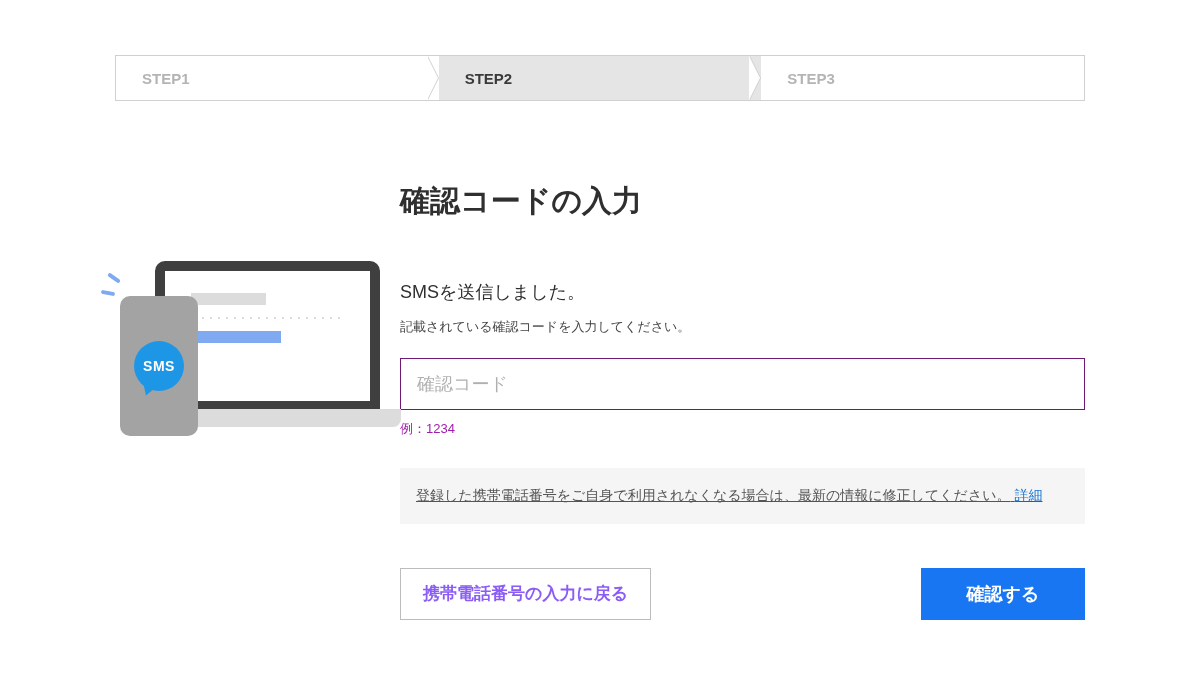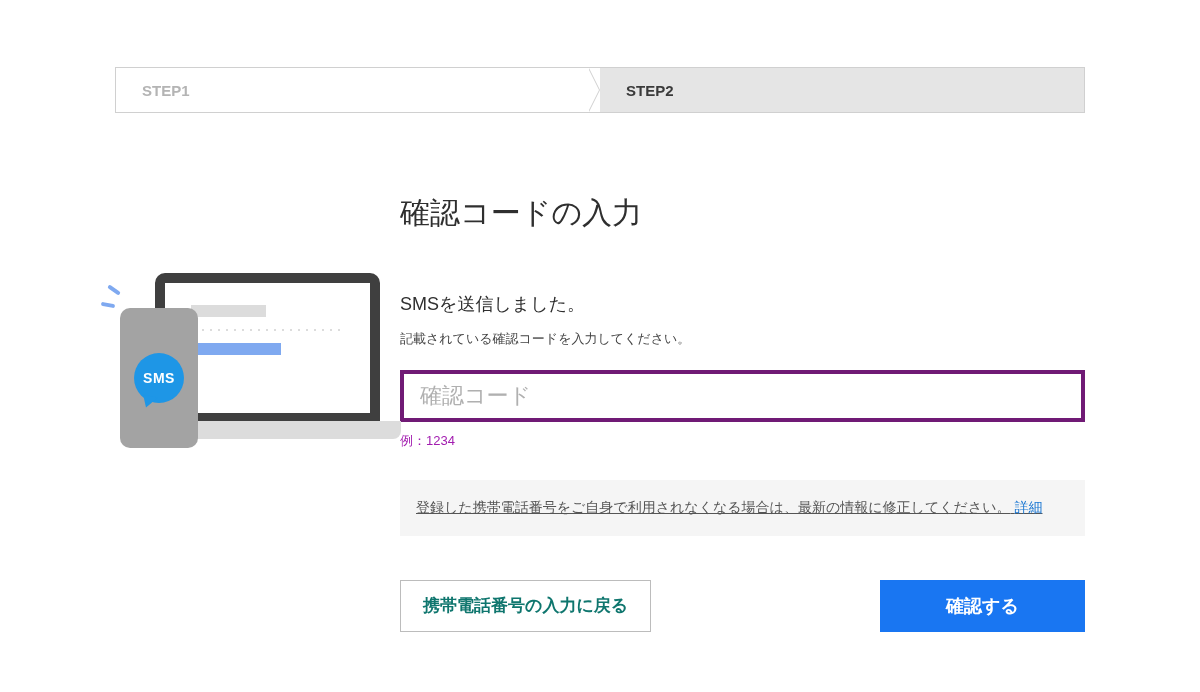--- a/index.html
+++ b/index.html
@@ -9,21 +9,20 @@
     }
     body {
       font-family: "Hiragino Kaku Gothic ProN", "メイリオ", Meiryo, sans-serif;
       background: #ffffff;
       width: 1200px;
       height: 692px;
       overflow: hidden;
     }
     .container {
       padding: 55px 115px 0 115px;
-      margin-top: 12px;
     }
     
     .steps {
       display: flex;
       border: 1px solid #d0d0d0;
       height: 46px;
       width: 100%;
     }
     .step {
       flex: 1;
@@ -172,40 +171,40 @@
     }
     .spark.s1 { left: -8px; top: 15px; width: 14px; height: 4px; transform: rotate(35deg); }
     .spark.s2 { left: -14px; top: 30px; width: 14px; height: 4px; transform: rotate(10deg); }
 
     
     .content {
       flex: 1;
     }
     .title {
       font-size: 30px;
-      font-weight: 400;
+      font-weight: 700;
       color: #2f2f2f;
       margin-bottom: 58px;
     }
     .subtitle {
       font-size: 18px;
       font-weight: normal;
       color: #2f2f2f;
       margin-bottom: 14px;
     }
     .desc {
       font-size: 13px;
       color: #444444;
       margin-bottom: 22px;
     }
     .code-input {
       width: 100%;
       height: 52px;
-      border: 4px solid #701a75;
-      font-size: 22px;
+      border: 1px solid #701a75;
+      font-size: 18px;
       padding: 0 16px;
       color: #333;
       outline: none;
     }
     .code-input::placeholder {
       color: #b0b0b0;
     }
     .example {
       font-size: 13px;
       color: #a21caf;
@@ -230,45 +229,48 @@
       justify-content: space-between;
       align-items: center;
     }
     .btn-back {
       height: 52px;
       padding: 0 22px;
       background: #ffffff;
       border: 1px solid #bcbcbc;
       font-size: 17px;
       font-weight: bold;
-      color: #0f766e;
+      color: #8b5cf6;
       cursor: pointer;
     }
     .btn-confirm {
       height: 52px;
-      width: 205px;
+      width: 164px;
       background: #1976f2;
       border: none;
       color: #ffffff;
       font-size: 18px;
       font-weight: bold;
       cursor: pointer;
     }
   </style>
 </head>
 <body>
 
 <div class="container">
 
   <div class="steps">
     <div class="step step-1">
       <span>STEP1</span>
     </div>
     <div class="step step-2 active">
       <span>STEP2</span>
+    </div>
+    <div class="step step-3">
+      <span>STEP3</span>
     </div>
   </div>
 
   <div class="main">
 
     <div class="illustration">
       <div class="illu-wrap">
         <div class="spark s1"></div>
         <div class="spark s2"></div>
         <div class="laptop-screen">

